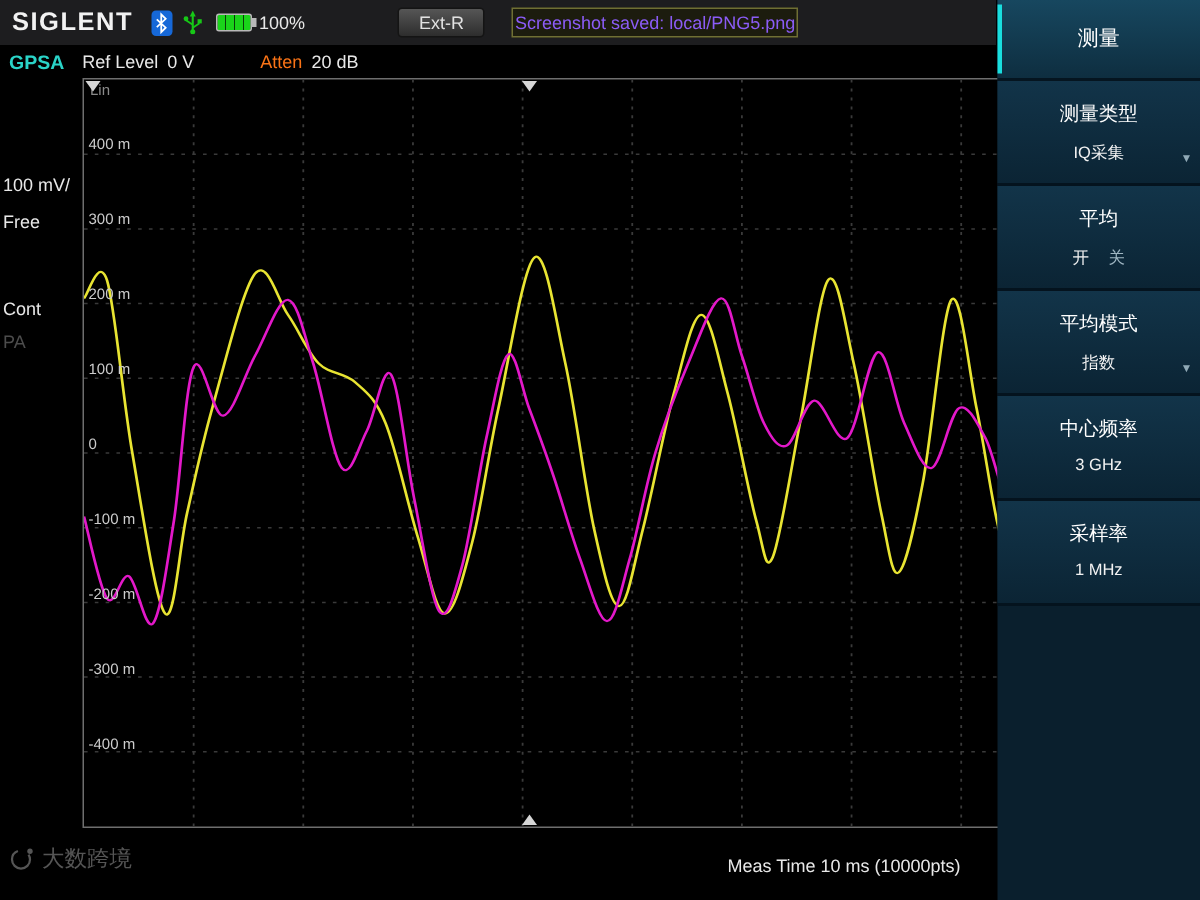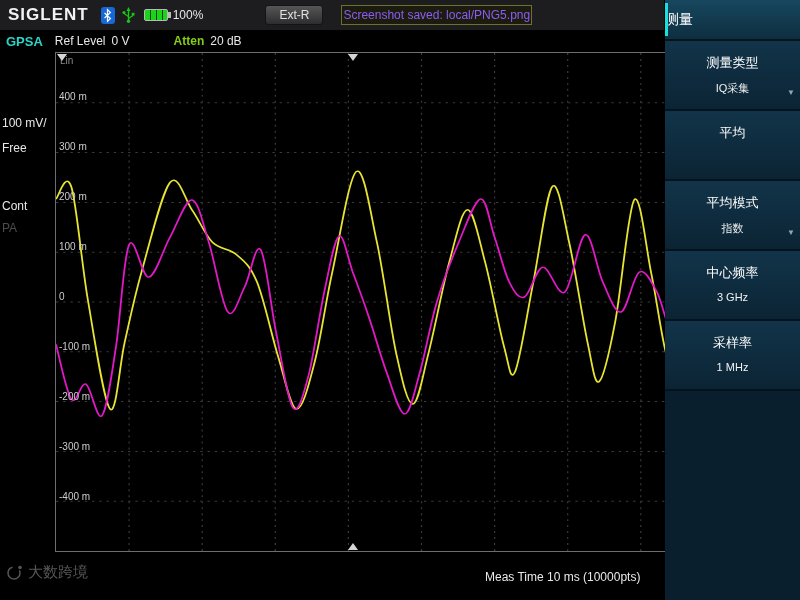--- a/index.html
+++ b/index.html
@@ -24,21 +24,21 @@
           border-radius:3px; color:#e2e2e2; font-size:12px; padding:2px 13px; }
   .msg { margin-left:18px; background:#1c1c0e; border:1px solid #6f6f34; color:#8b5cf6;
          font-size:12px; padding:2px 1px; }
 
   
   .inforow { position:absolute; left:0; top:30px; width:664px; height:22px; background:#000;
              display:flex; align-items:center; font-size:12px; }
   .mode { color:#2ad4c8; font-weight:bold; margin-left:6px; font-size:13px; }
   .ref-label { color:#e8e8e8; margin-left:12px; }
   .ref-value { color:#e8e8e8; margin-left:6px; }
-  .atten-label { color:#84cc16; margin-left:44px;font-weight:bold; }
+  .atten-label { color:#f97316; margin-left:44px; }
   .atten-value { color:#e8e8e8; margin-left:6px; }
 
   
   .leftlab { position:absolute; left:2px; font-size:12px; color:#e8e8e8; }
   .lab-scale { top:116px; }
   .lab-free  { top:141px; }
   .lab-cont  { top:199px; }
   .lab-pa    { top:221px; color:#4c4c4c; }
 
   
@@ -56,22 +56,22 @@
   .mk-tc { left:292px; top:1px; }
   .mk-bc { left:292px; bottom:1px; }
 
   
   .meastime { position:absolute; left:485px; top:570px; font-size:12px; color:#e8e8e8; }
   .watermark { position:absolute; left:6px; top:563px; display:flex; align-items:center; gap:5px;
                color:#aaaaaa; opacity:0.5; font-size:15px; }
 
   
   .sidebar { position:absolute; left:665px; top:0; width:135px; height:600px; background:#0a1f2d; }
-  .sb-title { position:relative; height:41px; background:linear-gradient(#17475f,#0e2e40);
-              border-bottom:2px solid #051520; display:flex; align-items:center; justify-content:flex-start;
+  .sb-title { position:relative; height:54px; background:linear-gradient(#17475f,#0e2e40);
+              border-bottom:2px solid #051520; display:flex; align-items:center; justify-content:center;
               color:#fff; font-size:14px; }
   .sb-accent { position:absolute; left:0; top:3px; bottom:3px; width:3px; background:#19dede; }
   .sb-item { position:relative; height:70px; background:linear-gradient(#123449,#0b2434);
              border-bottom:2px solid #04131e; color:#fff; text-align:center; cursor:default; }
   .sb-label { padding-top:13px; font-size:13px; }
   .sb-value { margin-top:9px; font-size:11px; color:#f2f2f2; }
   .sb-toggle span { margin:0 5px; }
   .tg-off { color:#9fb6c2; }
   .caret { position:absolute; right:5px; bottom:12px; font-size:8px; color:#8fa8b5; }
 </style>
@@ -176,20 +176,24 @@
 
     <div class="sb-item">
       <div class="sb-label">测量类型</div>
       <div class="sb-value">IQ采集</div>
       <span class="caret">▼</span>
     </div>
 
 
     <div class="sb-item">
       <div class="sb-label">平均</div>
+      <div class="sb-value sb-toggle">
+        <span class="tg-on">开</span>
+        <span class="tg-off">关</span>
+      </div>
     </div>
 
     <div class="sb-item">
       <div class="sb-label">平均模式</div>
       <div class="sb-value">指数</div>
       <span class="caret">▼</span>
     </div>
 
     <div class="sb-item">
       <div class="sb-label">中心频率</div>

